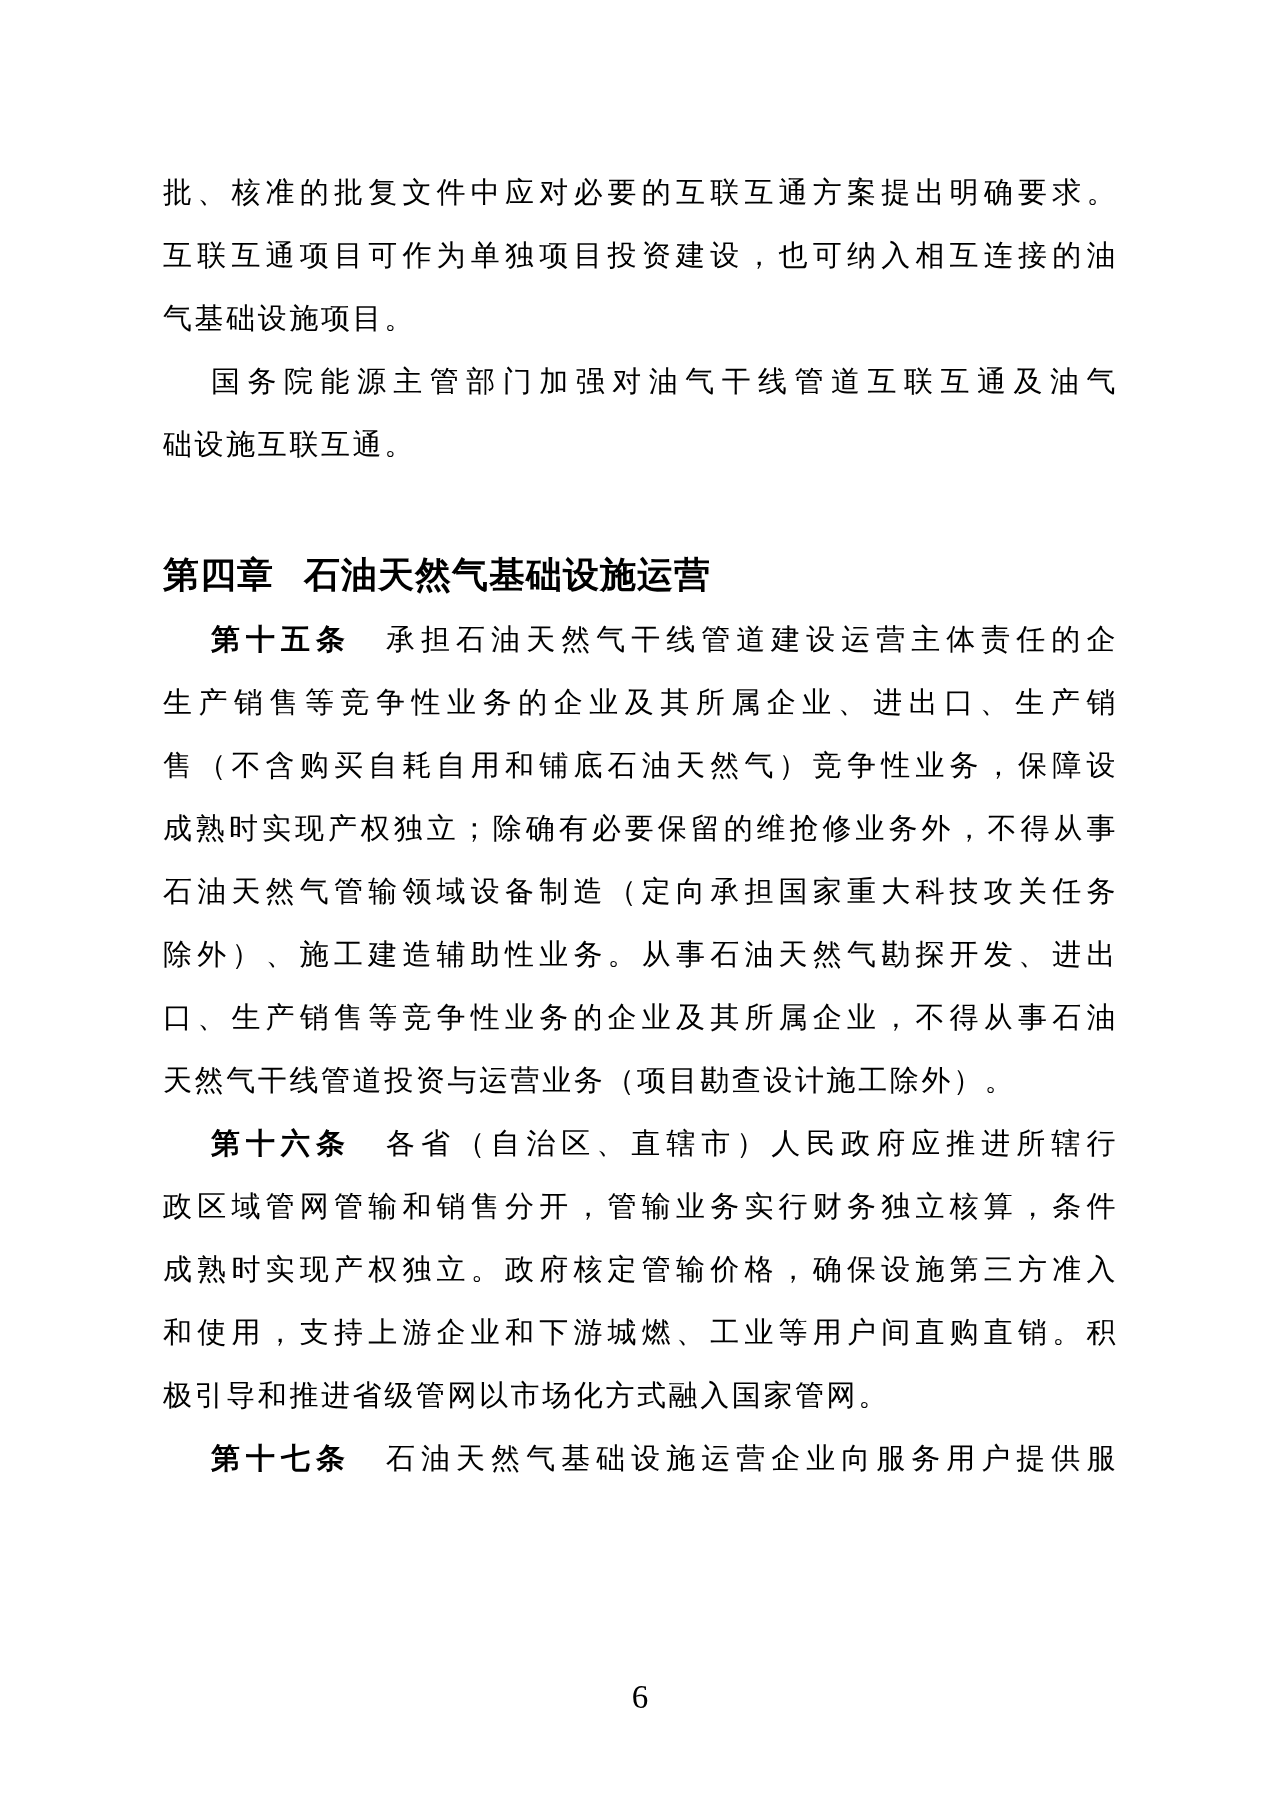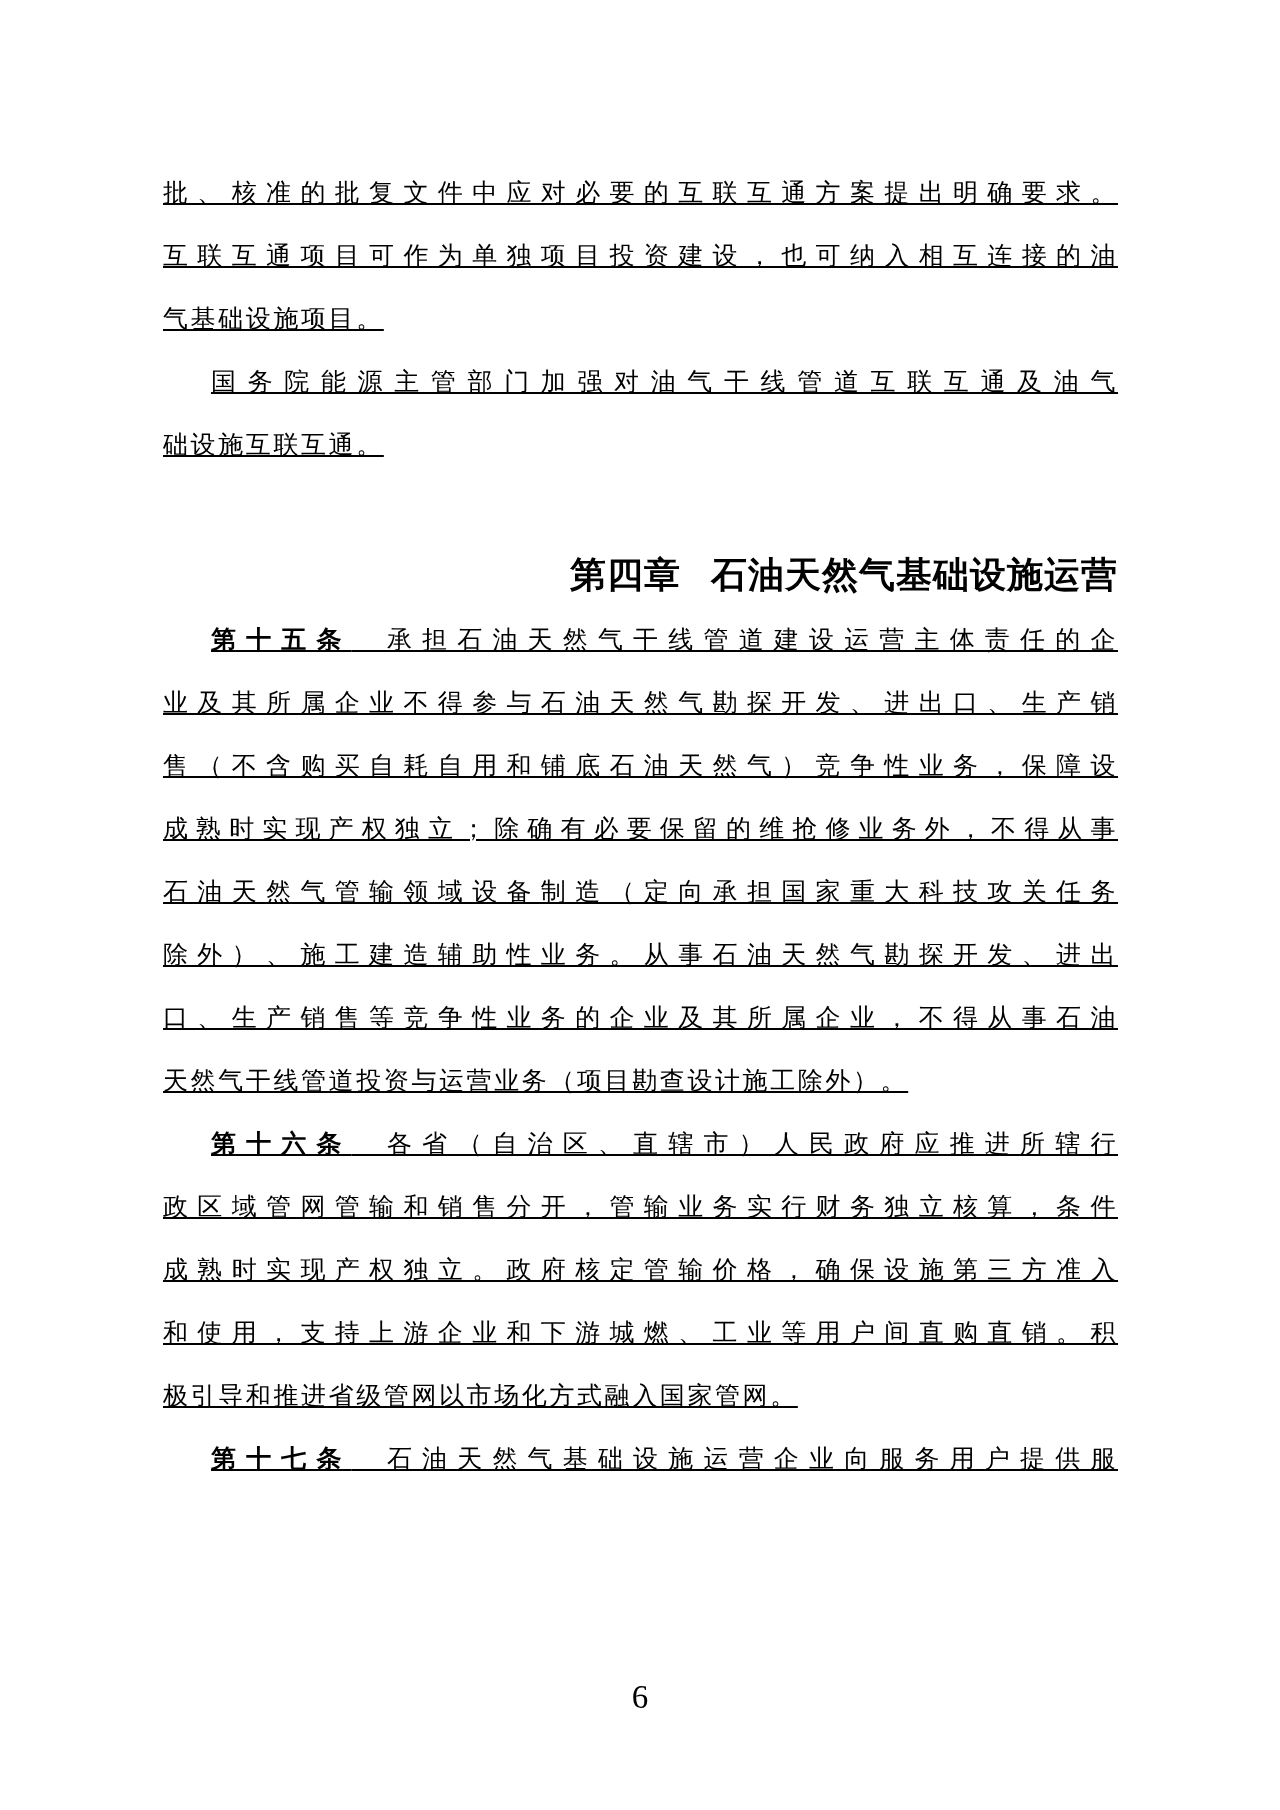--- a/index.html
+++ b/index.html
@@ -18,43 +18,42 @@
   }
   .text-block {
     position: absolute;
     left: 163px;
     top: 161px;
     width: 955px;
   }
   .line {
     height: 63px;
     line-height: 63px;
-    font-size: 25px;
+    font-size: 29px;
     letter-spacing: 2.6px;
     white-space: nowrap;
     text-align: justify;
     text-align-last: left;
-    text-decoration: underline;
   }
   .line.fill {
     text-align-last: justify;
   }
   .line.indent {
     padding-left: 48px;
   }
   .art {
     font-family: "Liberation Sans", "DejaVu Sans", sans-serif;
     font-weight: bold;
     margin-top: 36px;
   }
   .chapter {
     margin: 67px 0 2px 0;
     height: 63px;
     line-height: 63px;
-    text-align: right;
+    text-align: left;
     font-family: "Liberation Sans", "DejaVu Sans", sans-serif;
     font-weight: bold;
     font-size: 36px;
     letter-spacing: 1px;
     white-space: nowrap;
   }
   .chapter-gap {
     display: inline-block;
     width: 30px;
   }
@@ -78,21 +77,21 @@
 
     <div class="line fill"><span>批、核准的批复文件中应对必要的互联互通方案提出明确要求。</span></div>
     <div class="line fill"><span>互联互通项目可作为单独项目投资建设，也可纳入相互连接的油</span></div>
     <div class="line"><span>气基础设施项目。</span></div>
     <div class="line fill indent"><span>国务院能源主管部门加强对油气干线管道互联互通及油气</span></div>
     <div class="line"><span>础设施互联互通。</span></div>
 
     <h2 class="chapter"><span>第四章</span><span class="chapter-gap"></span><span>石油天然气基础设施运营</span></h2>
 
     <div class="line fill indent"><b class="art">第十五条</b><span>　承担石油天然气干线管道建设运营主体责任的企</span></div>
-    <div class="line fill"><span>业及其所属企业不得参与石油天然气勘探开发、进出口、生产销</span></div>
+    <div class="line fill"><span>生产销售等竞争性业务的企业及其所属企业、进出口、生产销</span></div>
     <div class="line fill"><span>售（不含购买自耗自用和铺底石油天然气）竞争性业务，保障设</span></div>
     <div class="line fill"><span>成熟时实现产权独立；除确有必要保留的维抢修业务外，不得从事</span></div>
     <div class="line fill"><span>石油天然气管输领域设备制造（定向承担国家重大科技攻关任务</span></div>
     <div class="line fill"><span>除外）、施工建造辅助性业务。从事石油天然气勘探开发、进出</span></div>
     <div class="line fill"><span>口、生产销售等竞争性业务的企业及其所属企业，不得从事石油</span></div>
     <div class="line"><span>天然气干线管道投资与运营业务（项目勘查设计施工除外）。</span></div>
     <div class="line fill indent"><b class="art">第十六条</b><span>　各省（自治区、直辖市）人民政府应推进所辖行</span></div>
     <div class="line fill"><span>政区域管网管输和销售分开，管输业务实行财务独立核算，条件</span></div>
     <div class="line fill"><span>成熟时实现产权独立。政府核定管输价格，确保设施第三方准入</span></div>
     <div class="line fill"><span>和使用，支持上游企业和下游城燃、工业等用户间直购直销。积</span></div>

